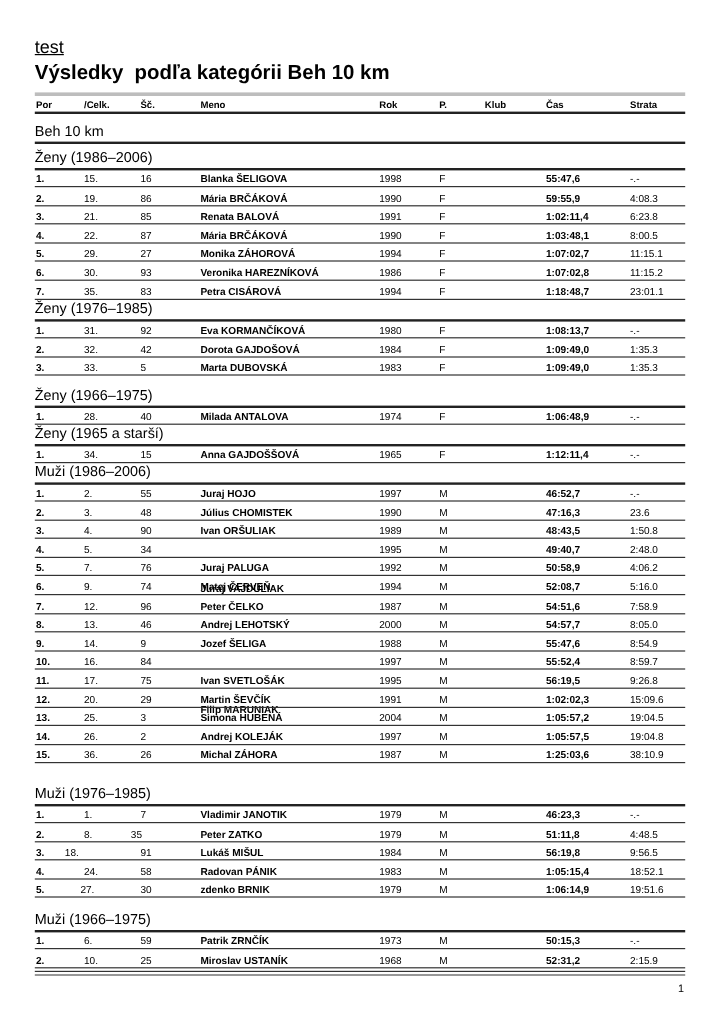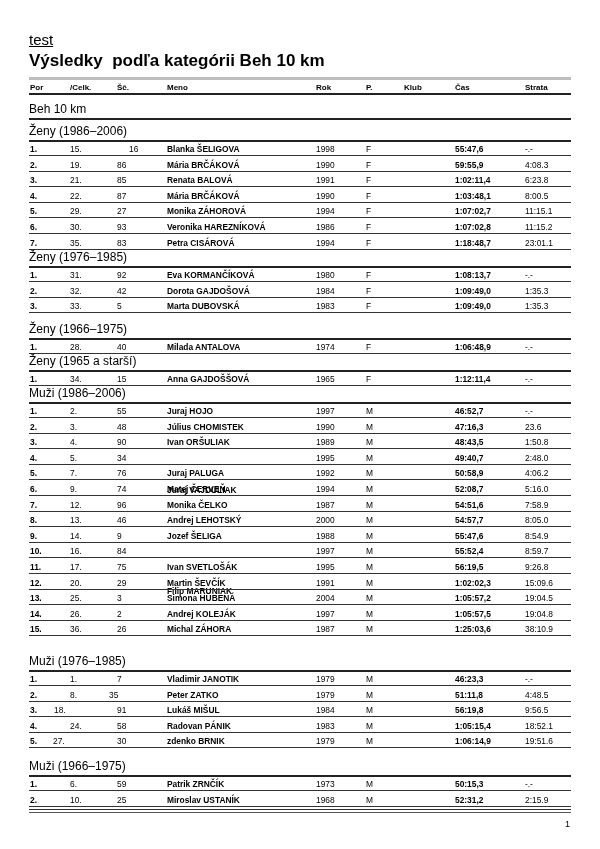--- a/index.html
+++ b/index.html
@@ -43,21 +43,21 @@
 
 <div class="section" style="top:102px">Beh 10 km</div>
 <div class="sec-line" style="top:118px"></div>
 
 <div id="results">
     <div class="section" style="top: 124px;">Ženy (1986–2006)</div>
     <div class="sec-line" style="top: 140px;"></div>
     <div class="row" style="top: 141px;">
       <span class="c b" style="left: 1px;">1.</span>
       <span class="c" style="left: 41px;">15.</span>
-      <span class="c" style="left: 100px;">16</span>
+      <span class="c" style="left: 88px;">16</span>
       <span class="c b" style="left: 138px;">Blanka ŠELIGOVA</span>
       <span class="c" style="left: 287px;">1998</span>
       <span class="c" style="left: 337px;">F</span>
       <span class="c" style="left: 375px;"></span>
       <span class="c b" style="left: 426px;">55:47,6</span>
       <span class="c" style="left: 496px;">-.-</span>
       <div class="line"></div>
     </div>
     <div class="row" style="top: 156.6px;">
       <span class="c b" style="left: 1px;">2.</span>
@@ -268,21 +268,21 @@
       <span class="c" style="left: 337px;">M</span>
       <span class="c" style="left: 375px;"></span>
       <span class="c b" style="left: 426px;">52:08,7</span>
       <span class="c" style="left: 496px;">5:16.0</span>
       <div class="line"></div>
     </div>
     <div class="row" style="top: 496.6px;">
       <span class="c b" style="left: 1px;">7.</span>
       <span class="c" style="left: 41px;">12.</span>
       <span class="c" style="left: 88px;">96</span>
-      <span class="c b" style="left: 138px;">Monika ČELKO</span>
+      <span class="c b" style="left: 138px;">Peter ČELKO</span>
       <span class="c" style="left: 287px;">1987</span>
       <span class="c" style="left: 337px;">M</span>
       <span class="c" style="left: 375px;"></span>
       <span class="c b" style="left: 426px;">54:51,6</span>
       <span class="c" style="left: 496px;">7:58.9</span>
       <div class="line"></div>
     </div>
     <div class="row" style="top: 512.2px;">
       <span class="c b" style="left: 1px;">8.</span>
       <span class="c" style="left: 41px;">13.</span>
@@ -424,21 +424,21 @@
       <span class="c b" style="left: 138px;">Radovan PÁNIK</span>
       <span class="c" style="left: 287px;">1983</span>
       <span class="c" style="left: 337px;">M</span>
       <span class="c" style="left: 375px;"></span>
       <span class="c b" style="left: 426px;">1:05:15,4</span>
       <span class="c" style="left: 496px;">18:52.1</span>
       <div class="line"></div>
     </div>
     <div class="row" style="top: 733.4px;">
       <span class="c b" style="left: 1px;">5.</span>
-      <span class="c" style="left: 24px;">27.</span>
+      <span class="c" style="left: 38px;">27.</span>
       <span class="c" style="left: 88px;">30</span>
       <span class="c b" style="left: 138px;">zdenko BRNIK</span>
       <span class="c" style="left: 287px;">1979</span>
       <span class="c" style="left: 337px;">M</span>
       <span class="c" style="left: 375px;"></span>
       <span class="c b" style="left: 426px;">1:06:14,9</span>
       <span class="c" style="left: 496px;">19:51.6</span>
       <div class="line"></div>
     </div>
     <div class="section" style="top: 759px;">Muži (1966–1975)</div>

